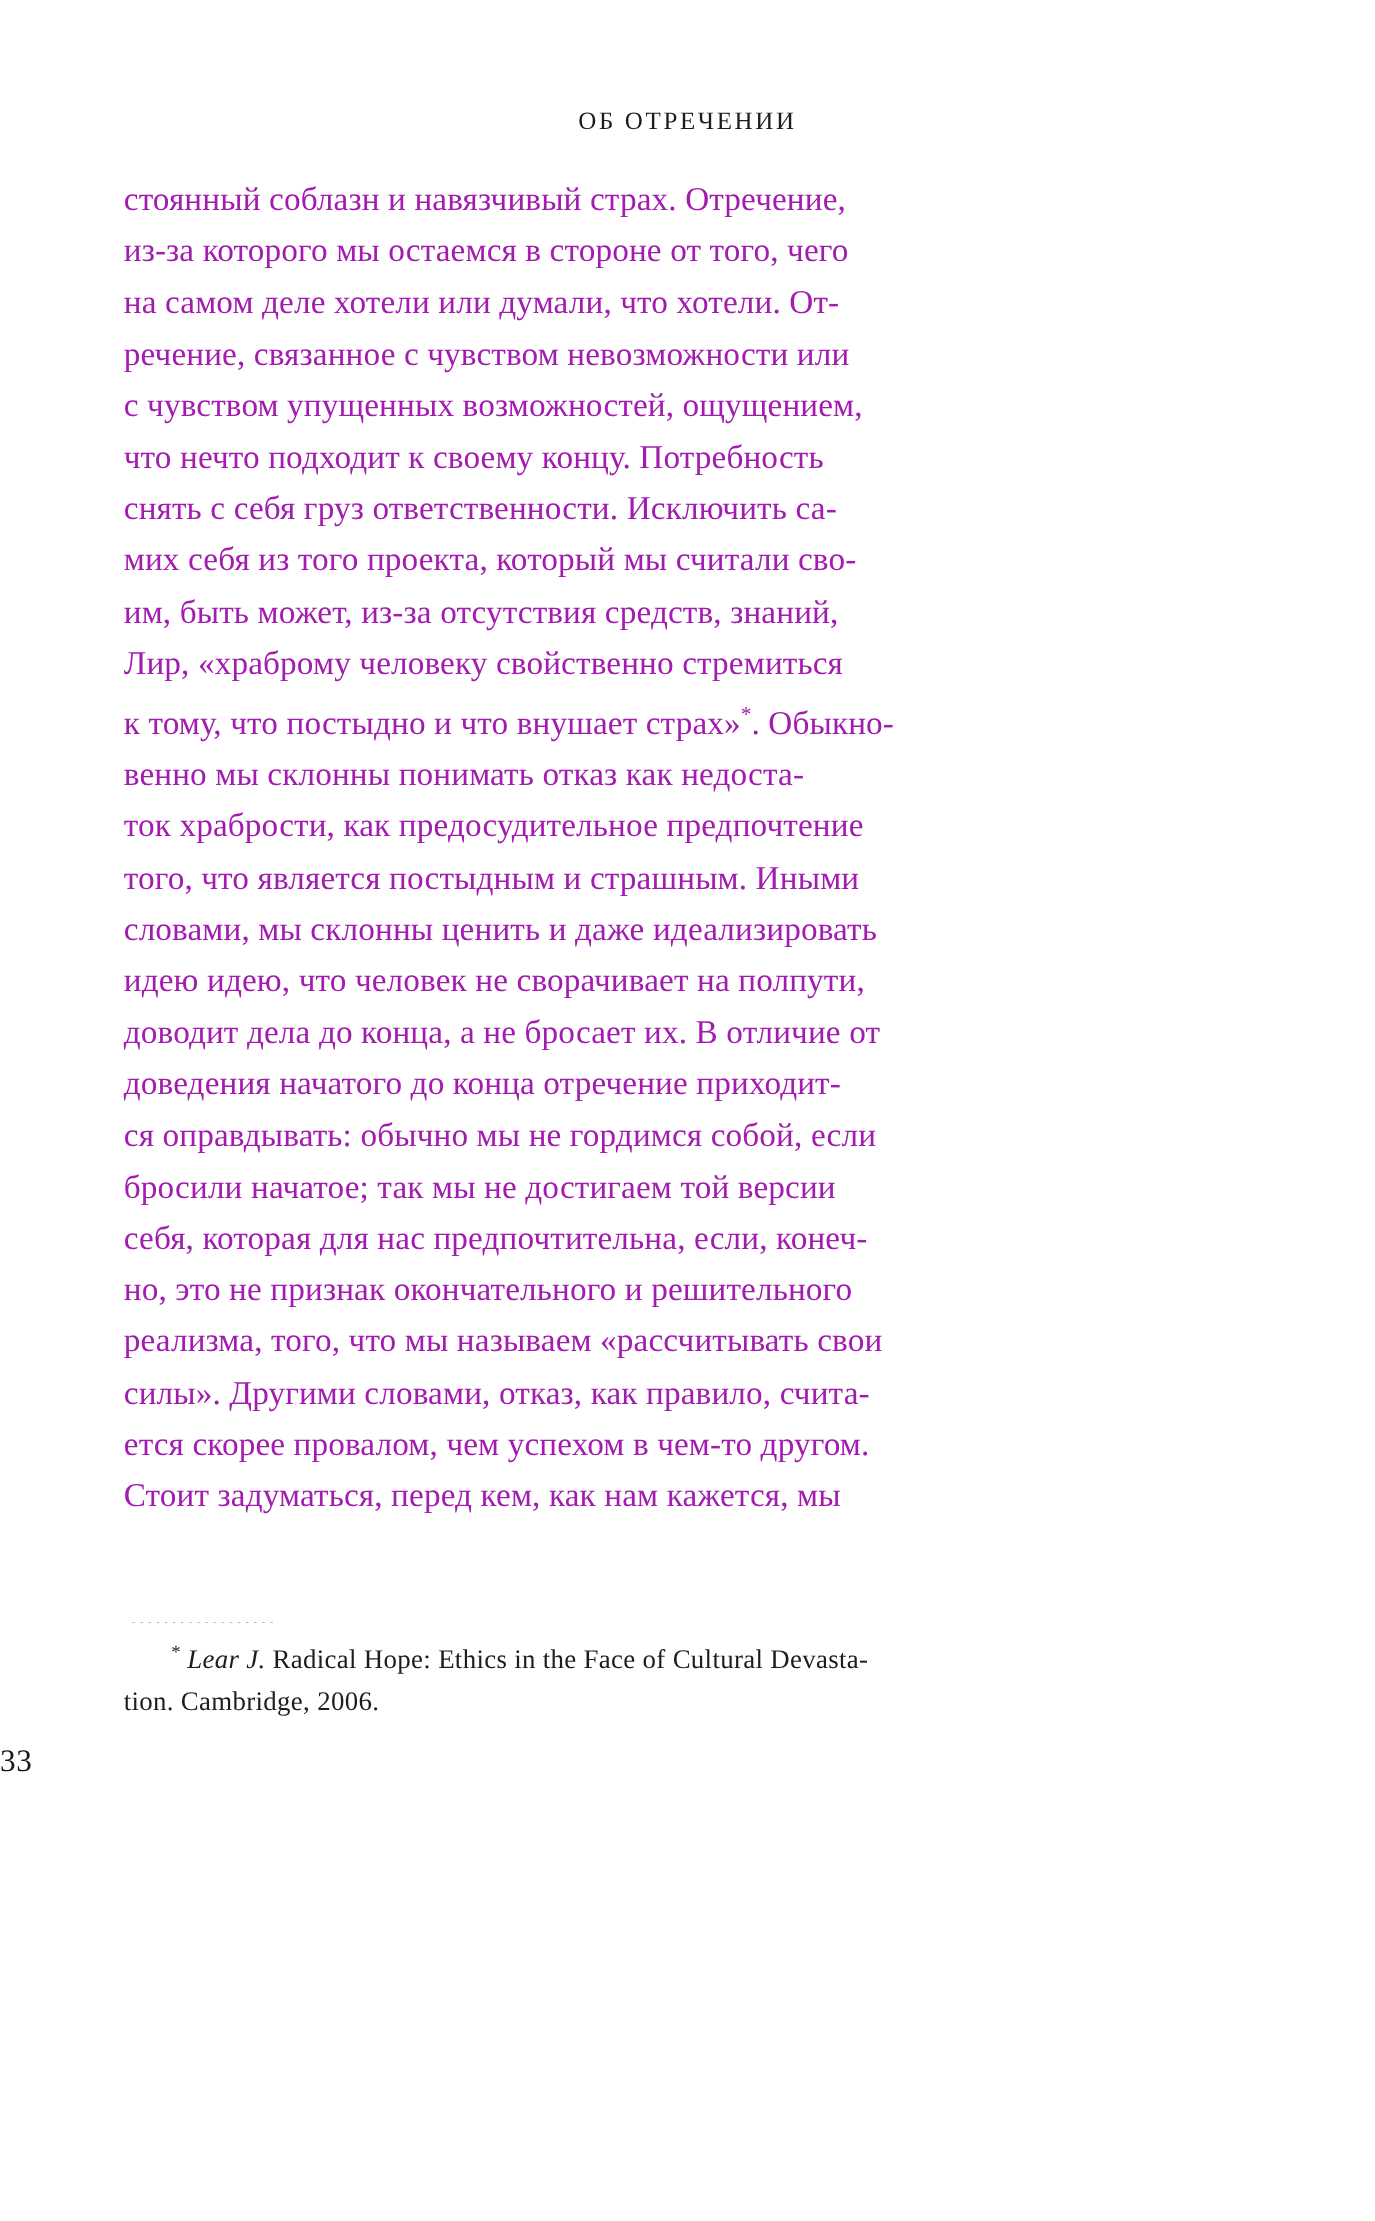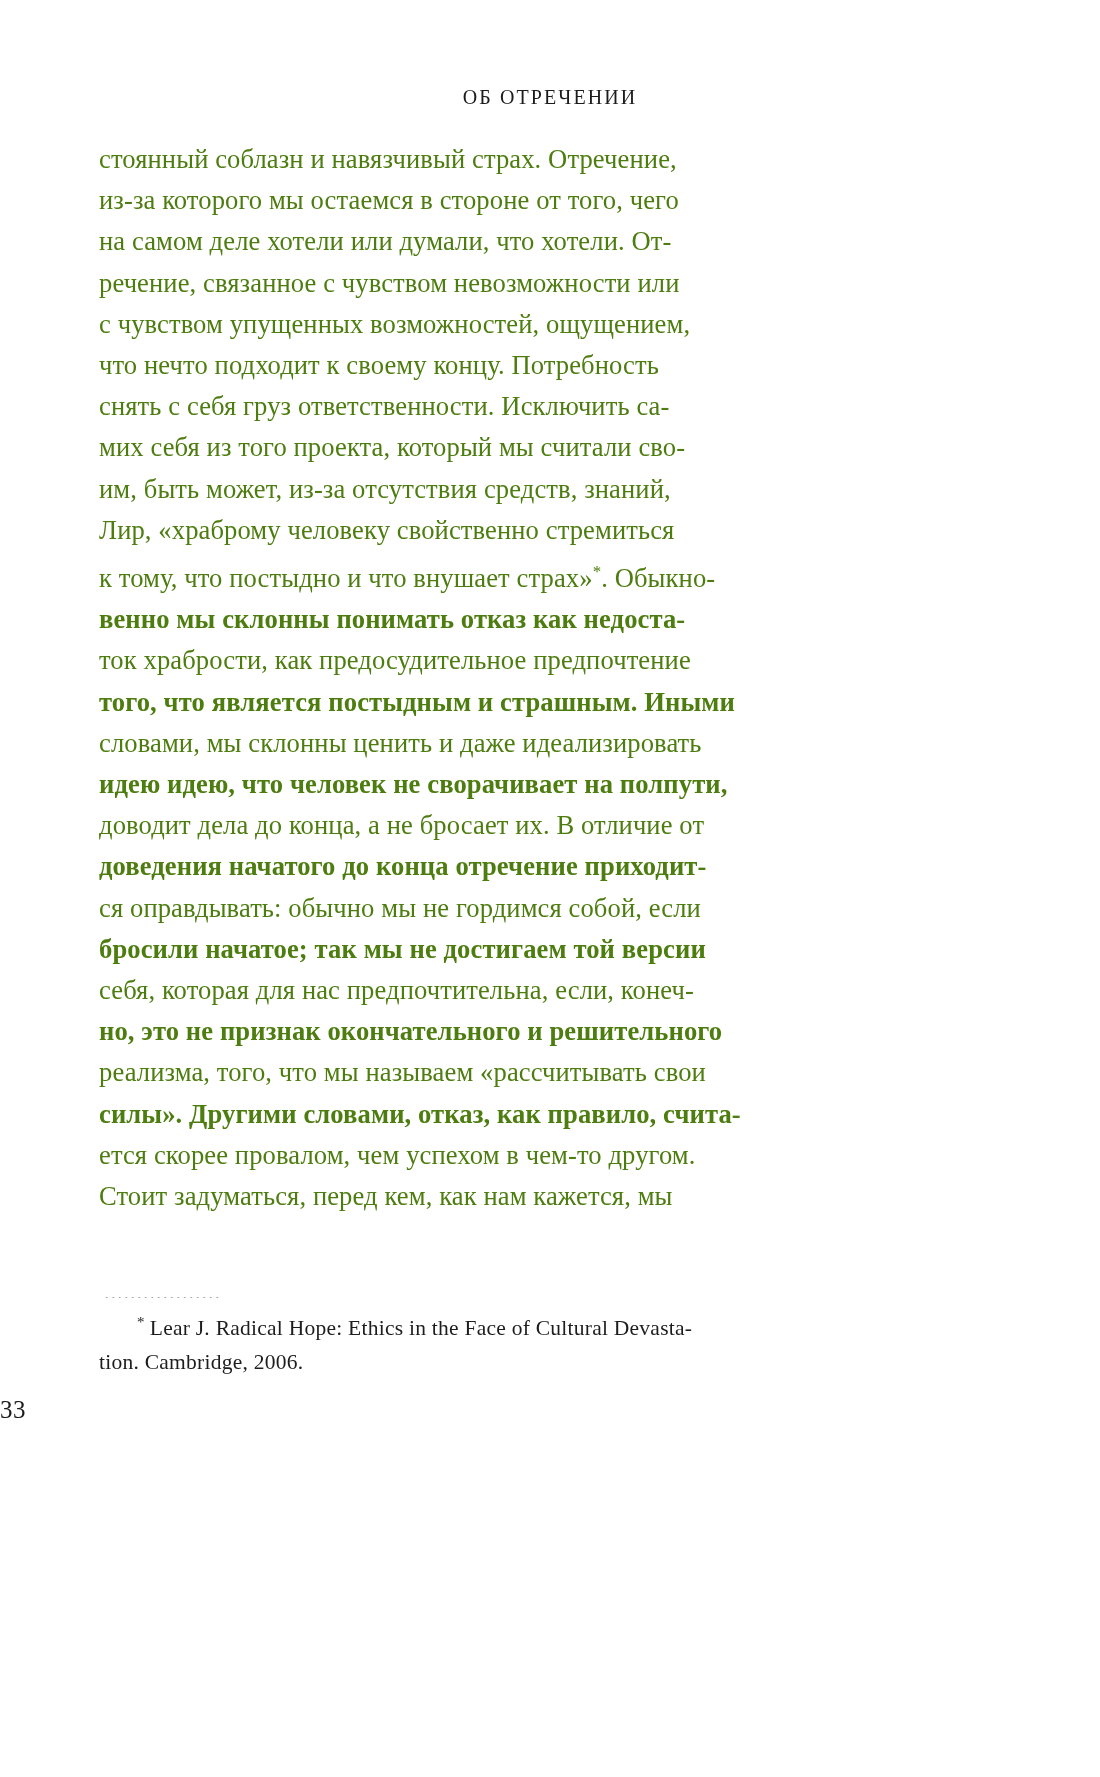--- a/index.html
+++ b/index.html
@@ -39,29 +39,29 @@
     position: absolute;
     left: 99px;
     top: 139px;
     width: 706px;
   }
 
   .textblock p {
     margin: 0;
     font-size: 26.6px;
     line-height: 41.2px;
-    color: #4d7c0f;
+    color: #a21caf;
     white-space: nowrap;
     letter-spacing: 0.1px;
   }
 
   
   .l-loose   { letter-spacing: 1.55px; }
   .l-loose2  { letter-spacing: 1.05px; }
-  .l-norm    { letter-spacing: 0.45px; font-weight: bold; }
+  .l-norm    { letter-spacing: 0.45px; }
   .l-tight   { letter-spacing: -0.25px; }
   .l-tight2  { letter-spacing: -0.75px; }
 
   .fnmark {
     font-size: 17px;
     vertical-align: super;
     letter-spacing: 0;
   }
 
   
@@ -96,20 +96,21 @@
 
   .footnote .indent { padding-left: 38px; }
 
   .fn-star {
     font-size: 15px;
     vertical-align: super;
     padding-right: 5px;
   }
 
   .fn-italic {
+    font-style: italic;
   }
 
   
   .folio {
     position: absolute;
     left: 0;
     top: 1396px;
     width: 1100px;
     text-align: left;
     font-size: 25px;

